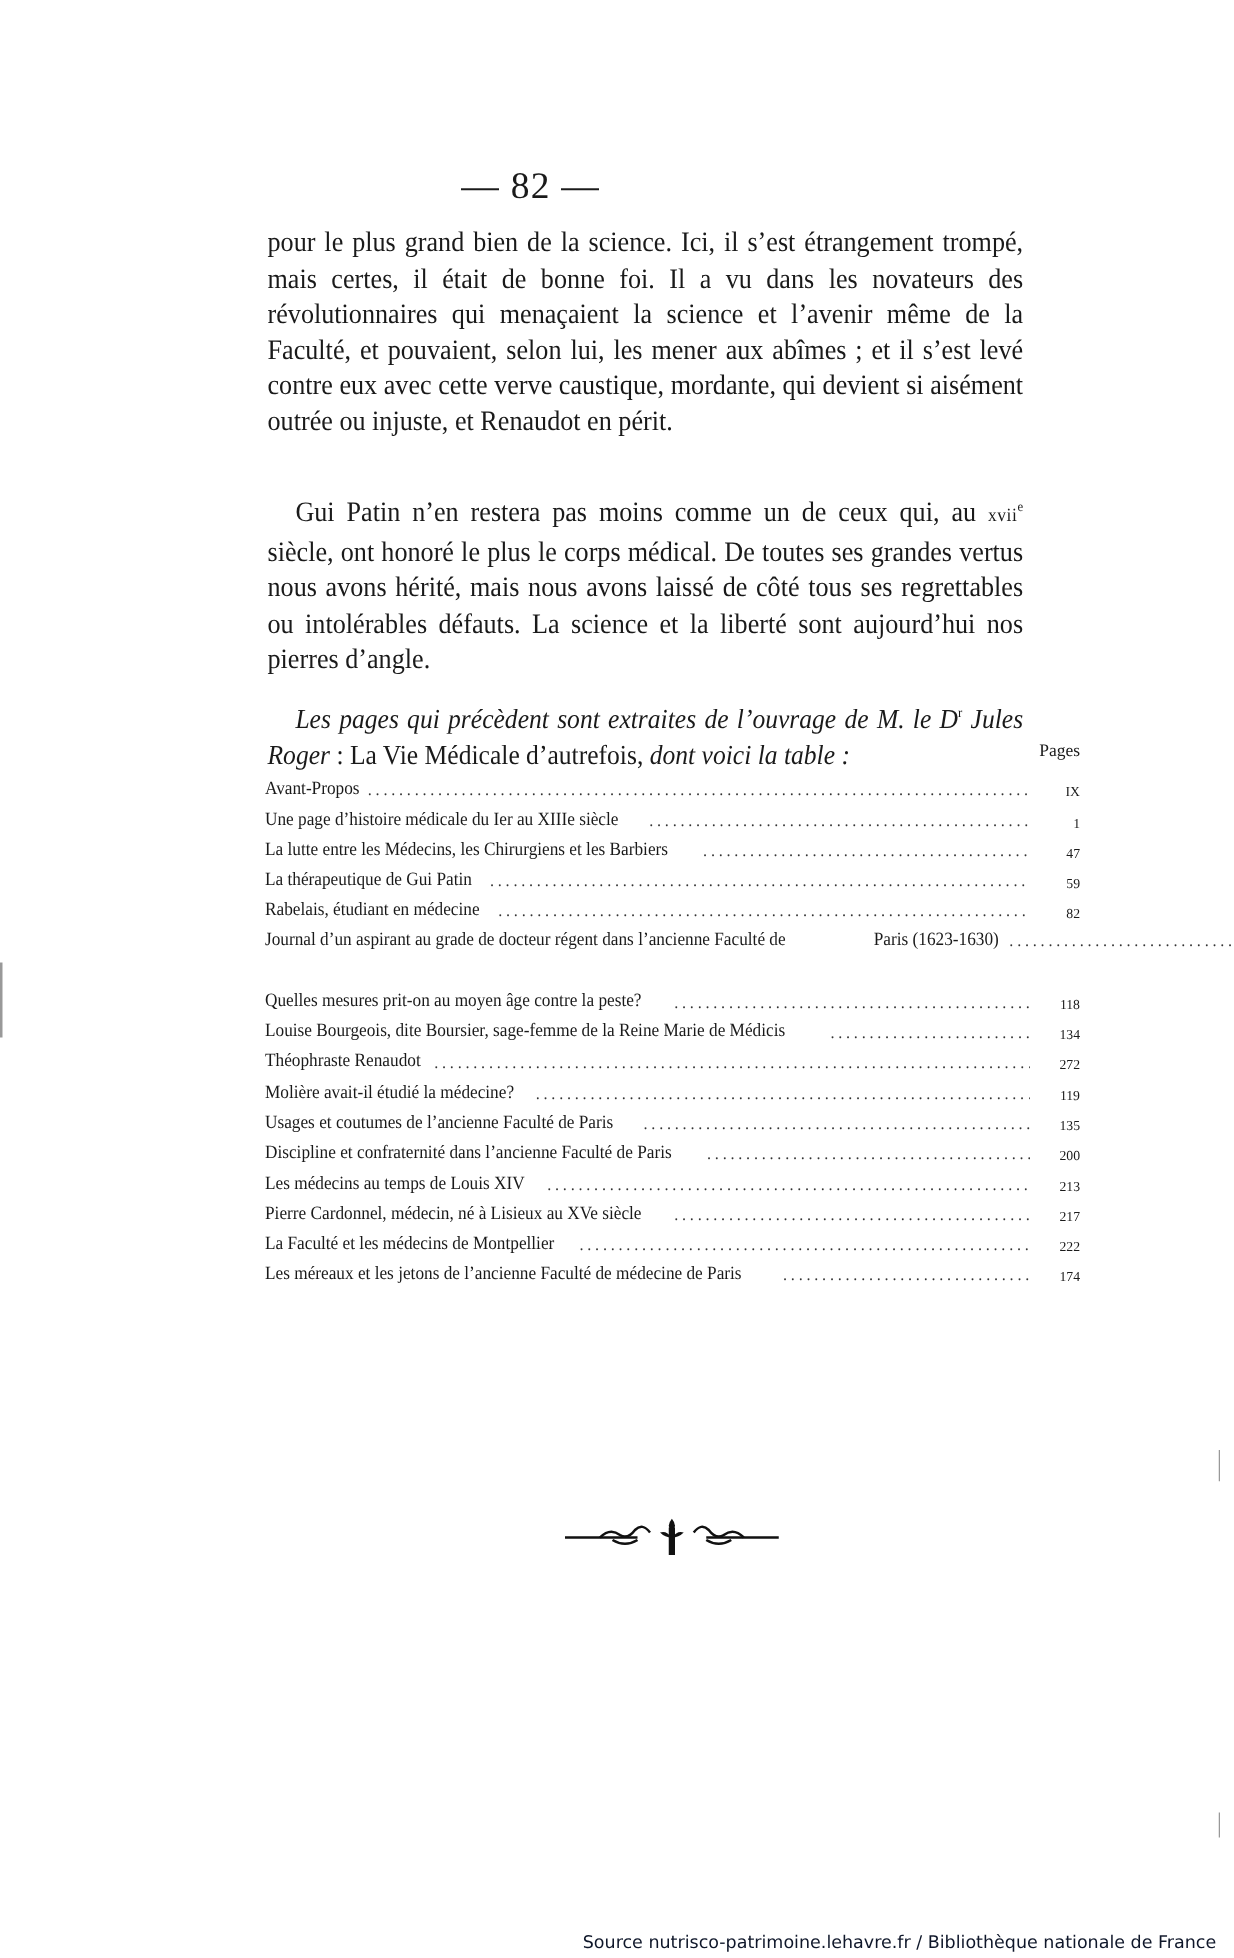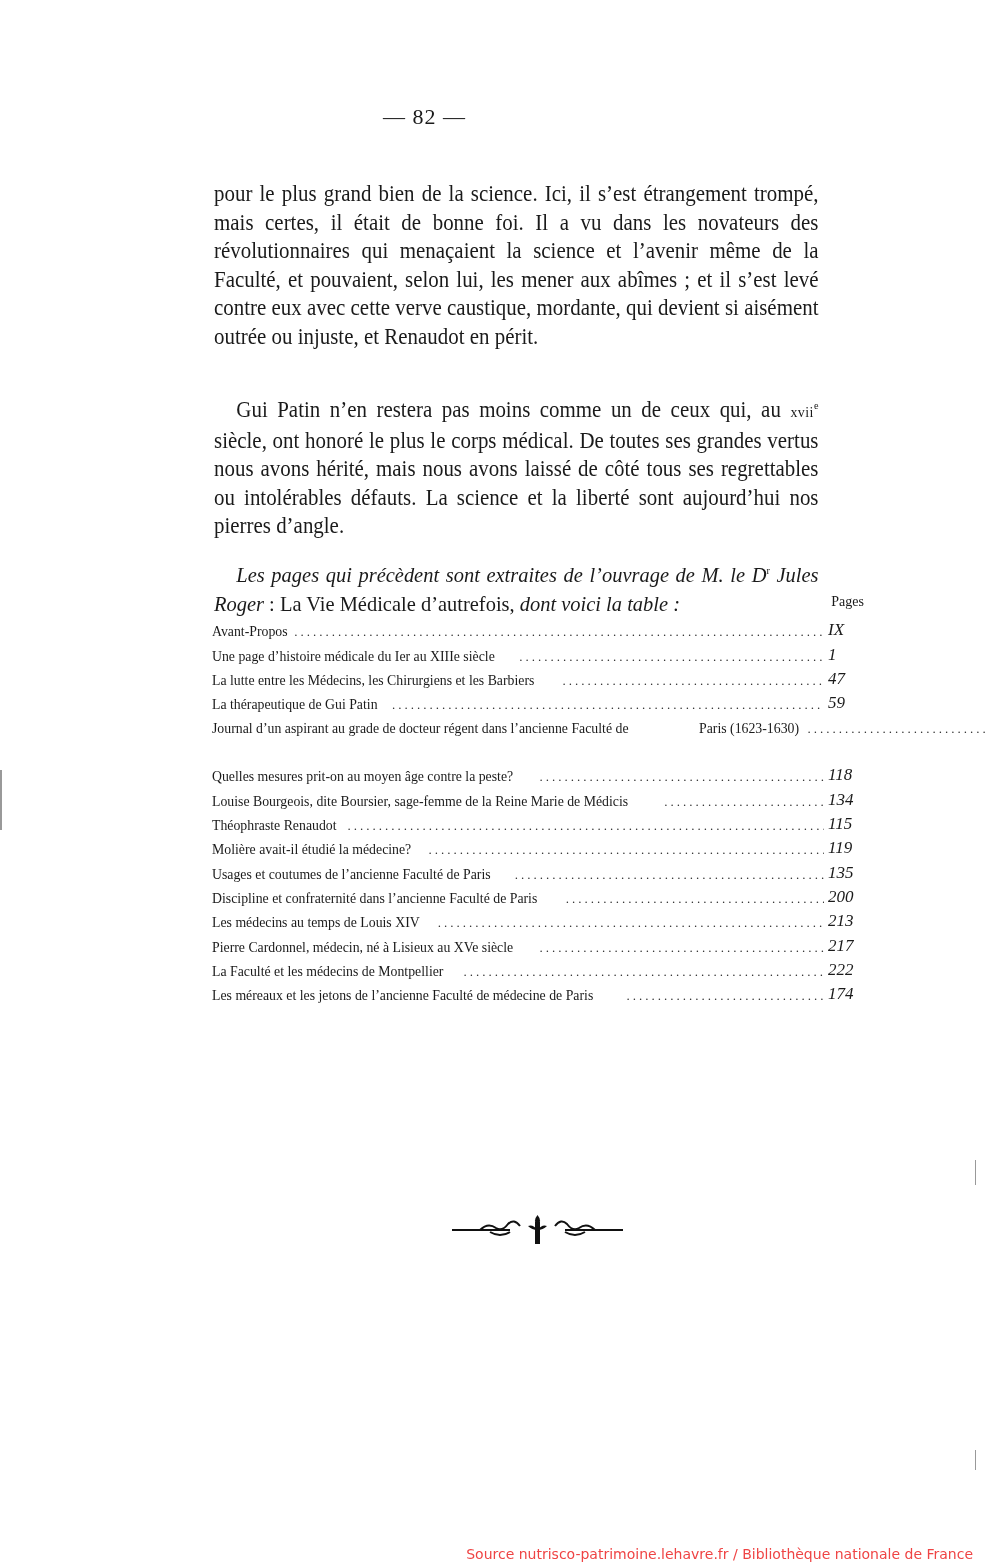--- a/index.html
+++ b/index.html
@@ -1,19 +1,19 @@
 <!DOCTYPE html>
 <html><head>
 <meta charset="utf-8">
 <style>
   html, body { margin:0; padding:0; }
   body { width:987px; height:1566px; background:#ffffff; position:relative; overflow:hidden;
          font-family:"Liberation Serif", "DejaVu Serif", serif; color:#1a1a1a; }
-  .page-number { position:absolute; top:104px; left:0; width:849px; text-align:center;
-                 font-size:22px; letter-spacing:1px; }
+  .page-number { position:absolute; top:132px; left:0; width:849px; text-align:center;
+                 font-size:30px; letter-spacing:1px; }
   .body-text { position:absolute; left:214px; width:650px; font-size:22.5px; line-height:28.5px;
                text-align:justify; text-align-last:auto; font-family:"Liberation Serif", serif;
                transform:scaleX(0.93); transform-origin:left top; }
   .body-text p { margin:0; }
   .p1 { top:180px; }
   .p2 { top:396px; }
   .p2 p { text-indent:24px; }
   .intro { position:absolute; left:214px; top:560px; width:650px; font-size:22px; line-height:29px;
            transform:scaleX(0.93); transform-origin:left top; }
   .intro p { margin:0; text-indent:24px; text-align:justify; }
@@ -22,24 +22,24 @@
   sup { font-size:11px; line-height:0; }
   .toc { position:absolute; left:212px; top:594px; width:652px; font-size:15px;
          font-family:"Liberation Serif", serif; }
   .toc-header { text-align:right; font-size:14px; height:22px; }
   .toc-row { display:flex; align-items:flex-end; height:24.3px; white-space:nowrap; }
   .toc-row.two { height:48px; flex-direction:row; align-items:stretch; }
   .toc-row .line2 { display:flex; align-items:flex-end; padding-left:34px; height:24px; }
   .toc-title { flex:0 0 auto; transform:scaleX(0.92); transform-origin:left bottom; }
   .toc-leader { flex:1 1 auto; overflow:hidden; letter-spacing:3px; color:#333; margin:0 4px 0 0; font-size:13px; }
   .toc-leader::before { content:"........................................................................................................................................................"; }
-  .toc-page { flex:0 0 36px; text-align:left; font-size:17px;font-style:italic; }
+  .toc-page { flex:0 0 36px; text-align:right; font-size:11px; }
   .ornament { position:absolute; left:450px; top:1212px; width:175px; height:36px; }
   .source { position:absolute; right:14px; bottom:4px; font-family:"DejaVu Sans", sans-serif;
-            font-size:14px; color:#ef4444; }
+            font-size:14px; color:#0f172a; }
   .speck { position:absolute; background:#999; }
 </style>
 </head>
 <body>
 
 <div class="page-number">— 82 —</div>
 
 <div class="body-text p1">
   <p>pour le plus grand bien de la science. Ici, il s’est étrangement trompé, mais certes, il était de bonne foi. Il a vu dans les novateurs des révolutionnaires qui menaçaient la science et l’avenir même de la Faculté, et pouvaient, selon lui, les mener aux abîmes ; et il s’est levé contre eux avec cette verve caustique, mordante, qui devient si aisément outrée ou injuste, et Renaudot en périt.</p>
 </div>
@@ -68,20 +68,25 @@
       <div class="toc-row">
         <span class="toc-title">La lutte entre les Médecins, les Chirurgiens et les Barbiers</span>
         <span class="toc-leader"></span>
         <span class="toc-page">47</span>
       </div>
       <div class="toc-row">
         <span class="toc-title">La thérapeutique de Gui Patin</span>
         <span class="toc-leader"></span>
         <span class="toc-page">59</span>
       </div>
+      <div class="toc-row">
+        <span class="toc-title">Rabelais, étudiant en médecine</span>
+        <span class="toc-leader"></span>
+        <span class="toc-page">82</span>
+      </div>
       <div class="toc-row two">
         <div style="height:24px;display:flex;align-items:flex-end">
           <span class="toc-title">Journal d’un aspirant au grade de docteur régent dans l’ancienne Faculté de</span>
         </div>
         <div class="line2">
           <span class="toc-title">Paris (1623-1630)</span>
           <span class="toc-leader"></span>
           <span class="toc-page">91</span>
         </div>
       </div>
@@ -91,21 +96,21 @@
         <span class="toc-page">118</span>
       </div>
       <div class="toc-row">
         <span class="toc-title">Louise Bourgeois, dite Boursier, sage-femme de la Reine Marie de Médicis</span>
         <span class="toc-leader"></span>
         <span class="toc-page">134</span>
       </div>
       <div class="toc-row">
         <span class="toc-title">Théophraste Renaudot</span>
         <span class="toc-leader"></span>
-        <span class="toc-page">115</span>
+        <span class="toc-page">272</span>
       </div>
       <div class="toc-row">
         <span class="toc-title">Molière avait-il étudié la médecine?</span>
         <span class="toc-leader"></span>
         <span class="toc-page">119</span>
       </div>
       <div class="toc-row">
         <span class="toc-title">Usages et coutumes de l’ancienne Faculté de Paris</span>
         <span class="toc-leader"></span>
         <span class="toc-page">135</span>

